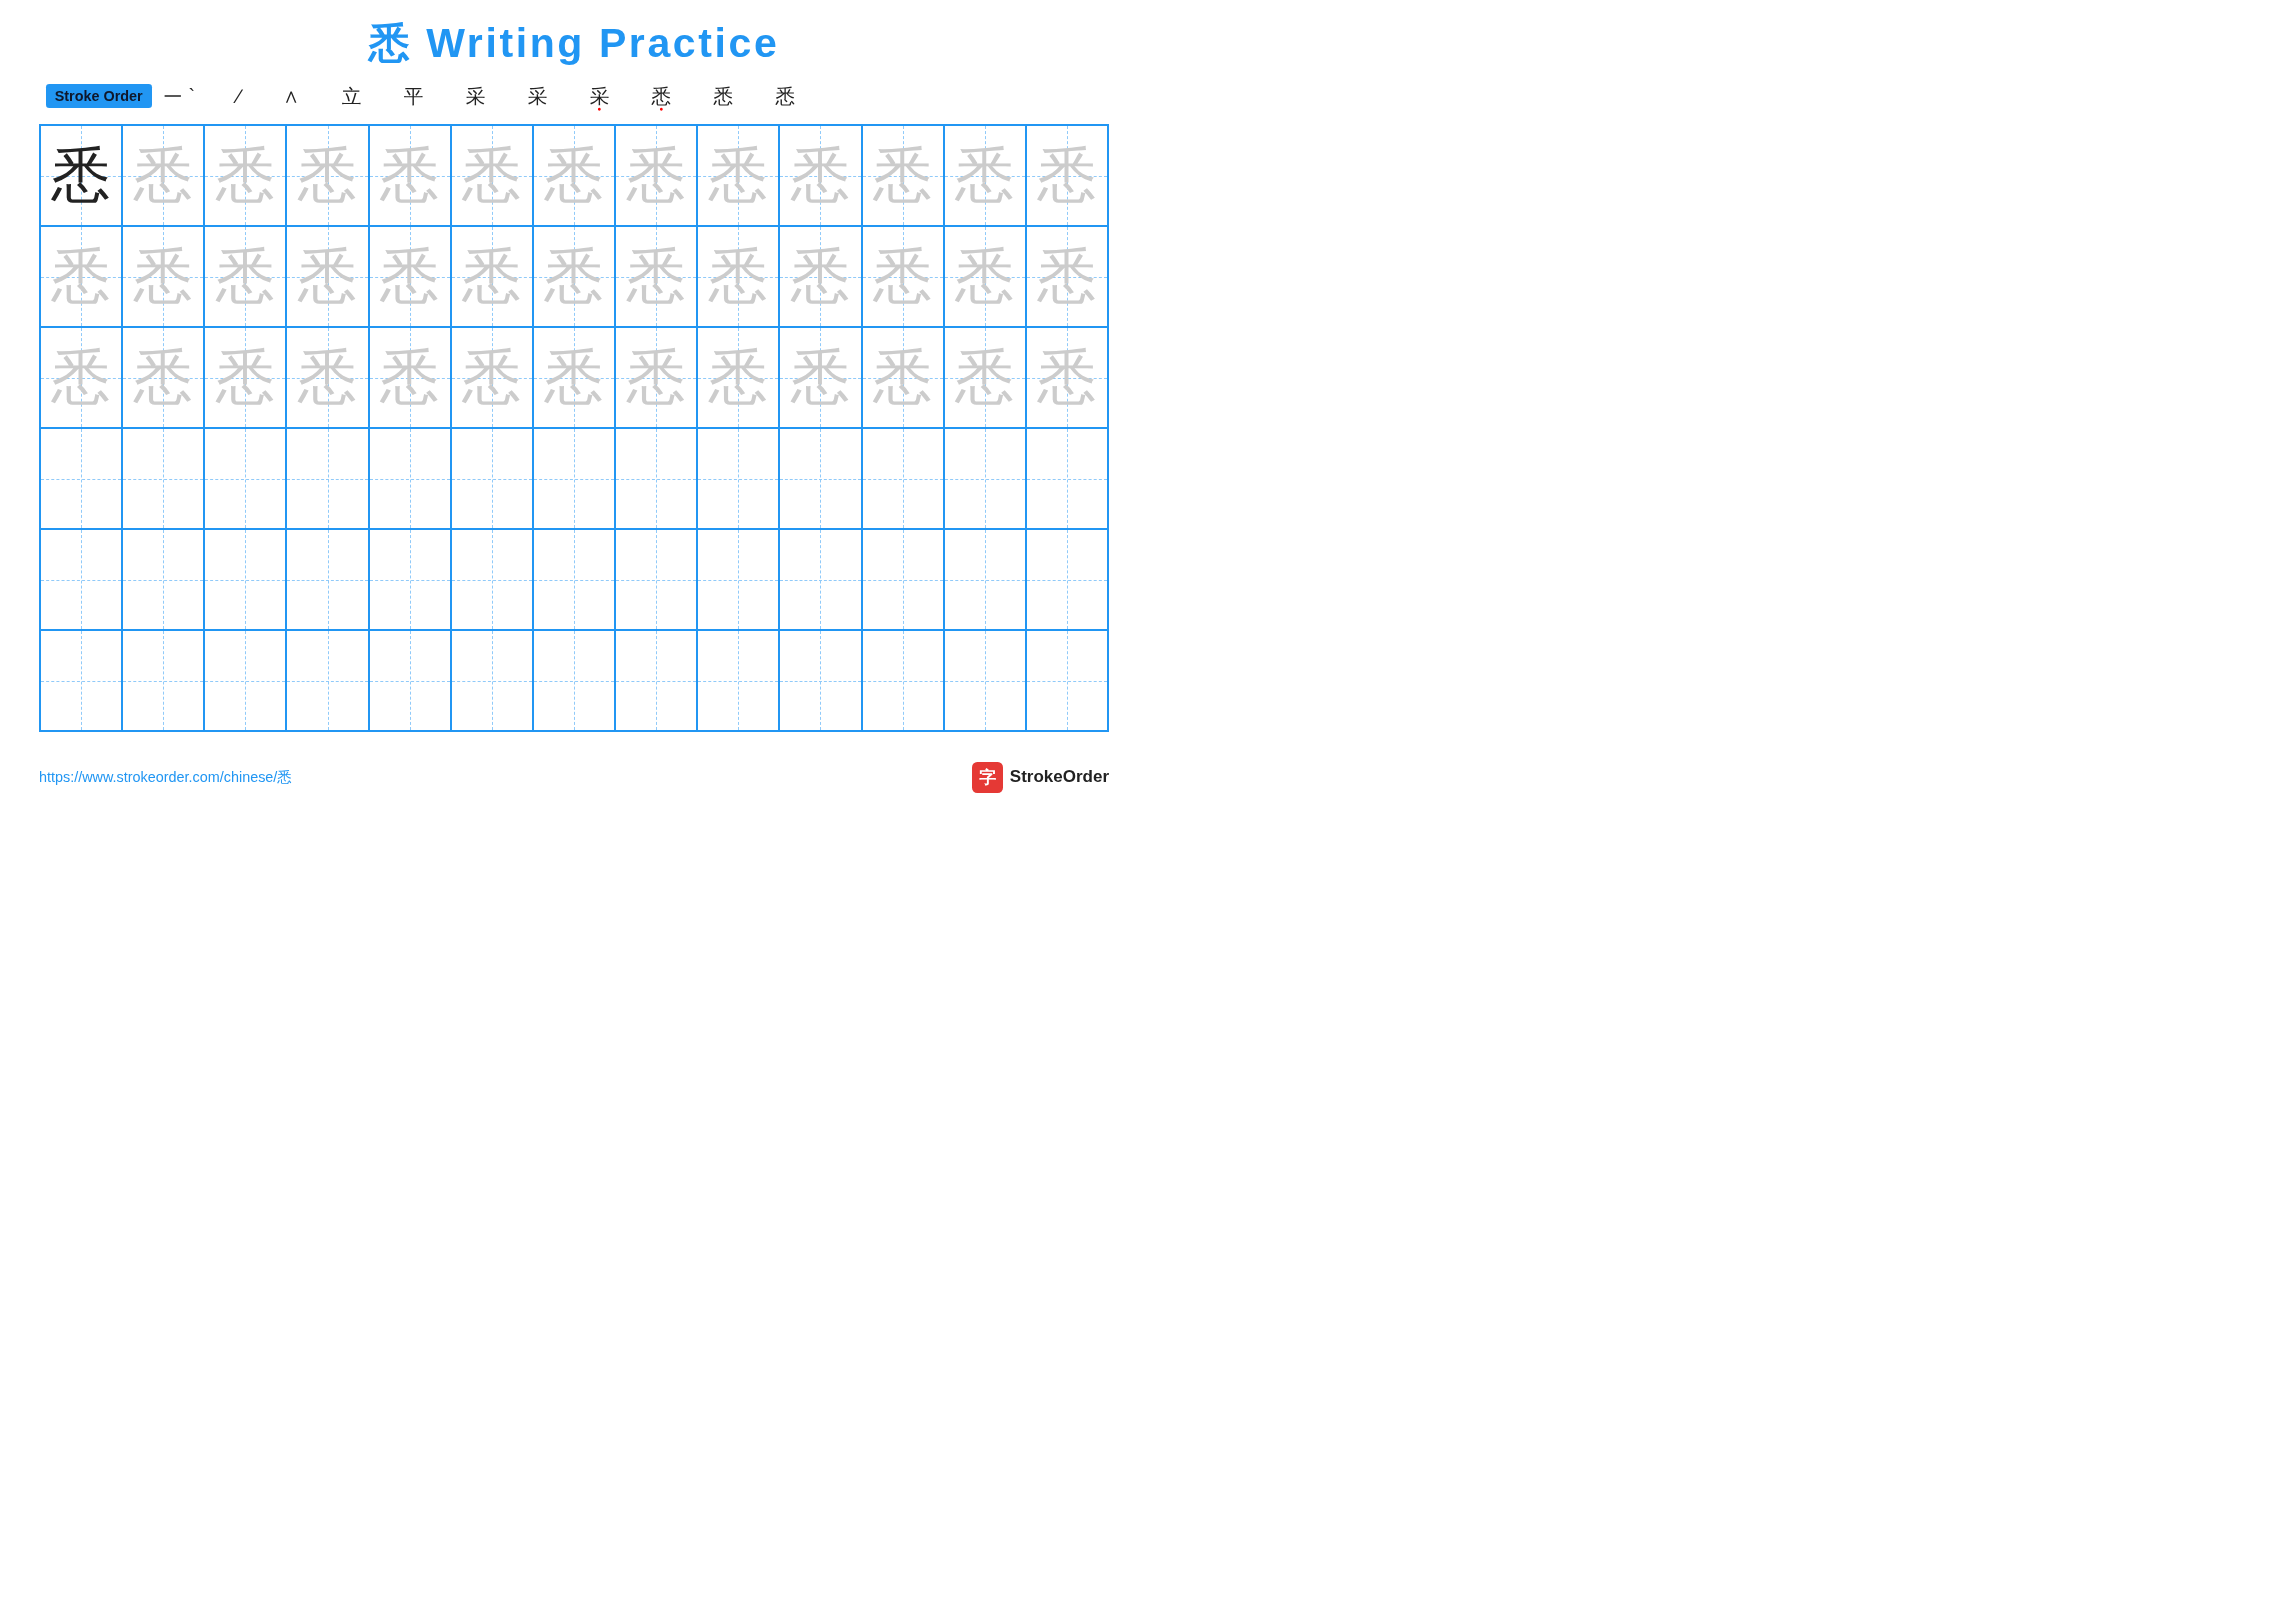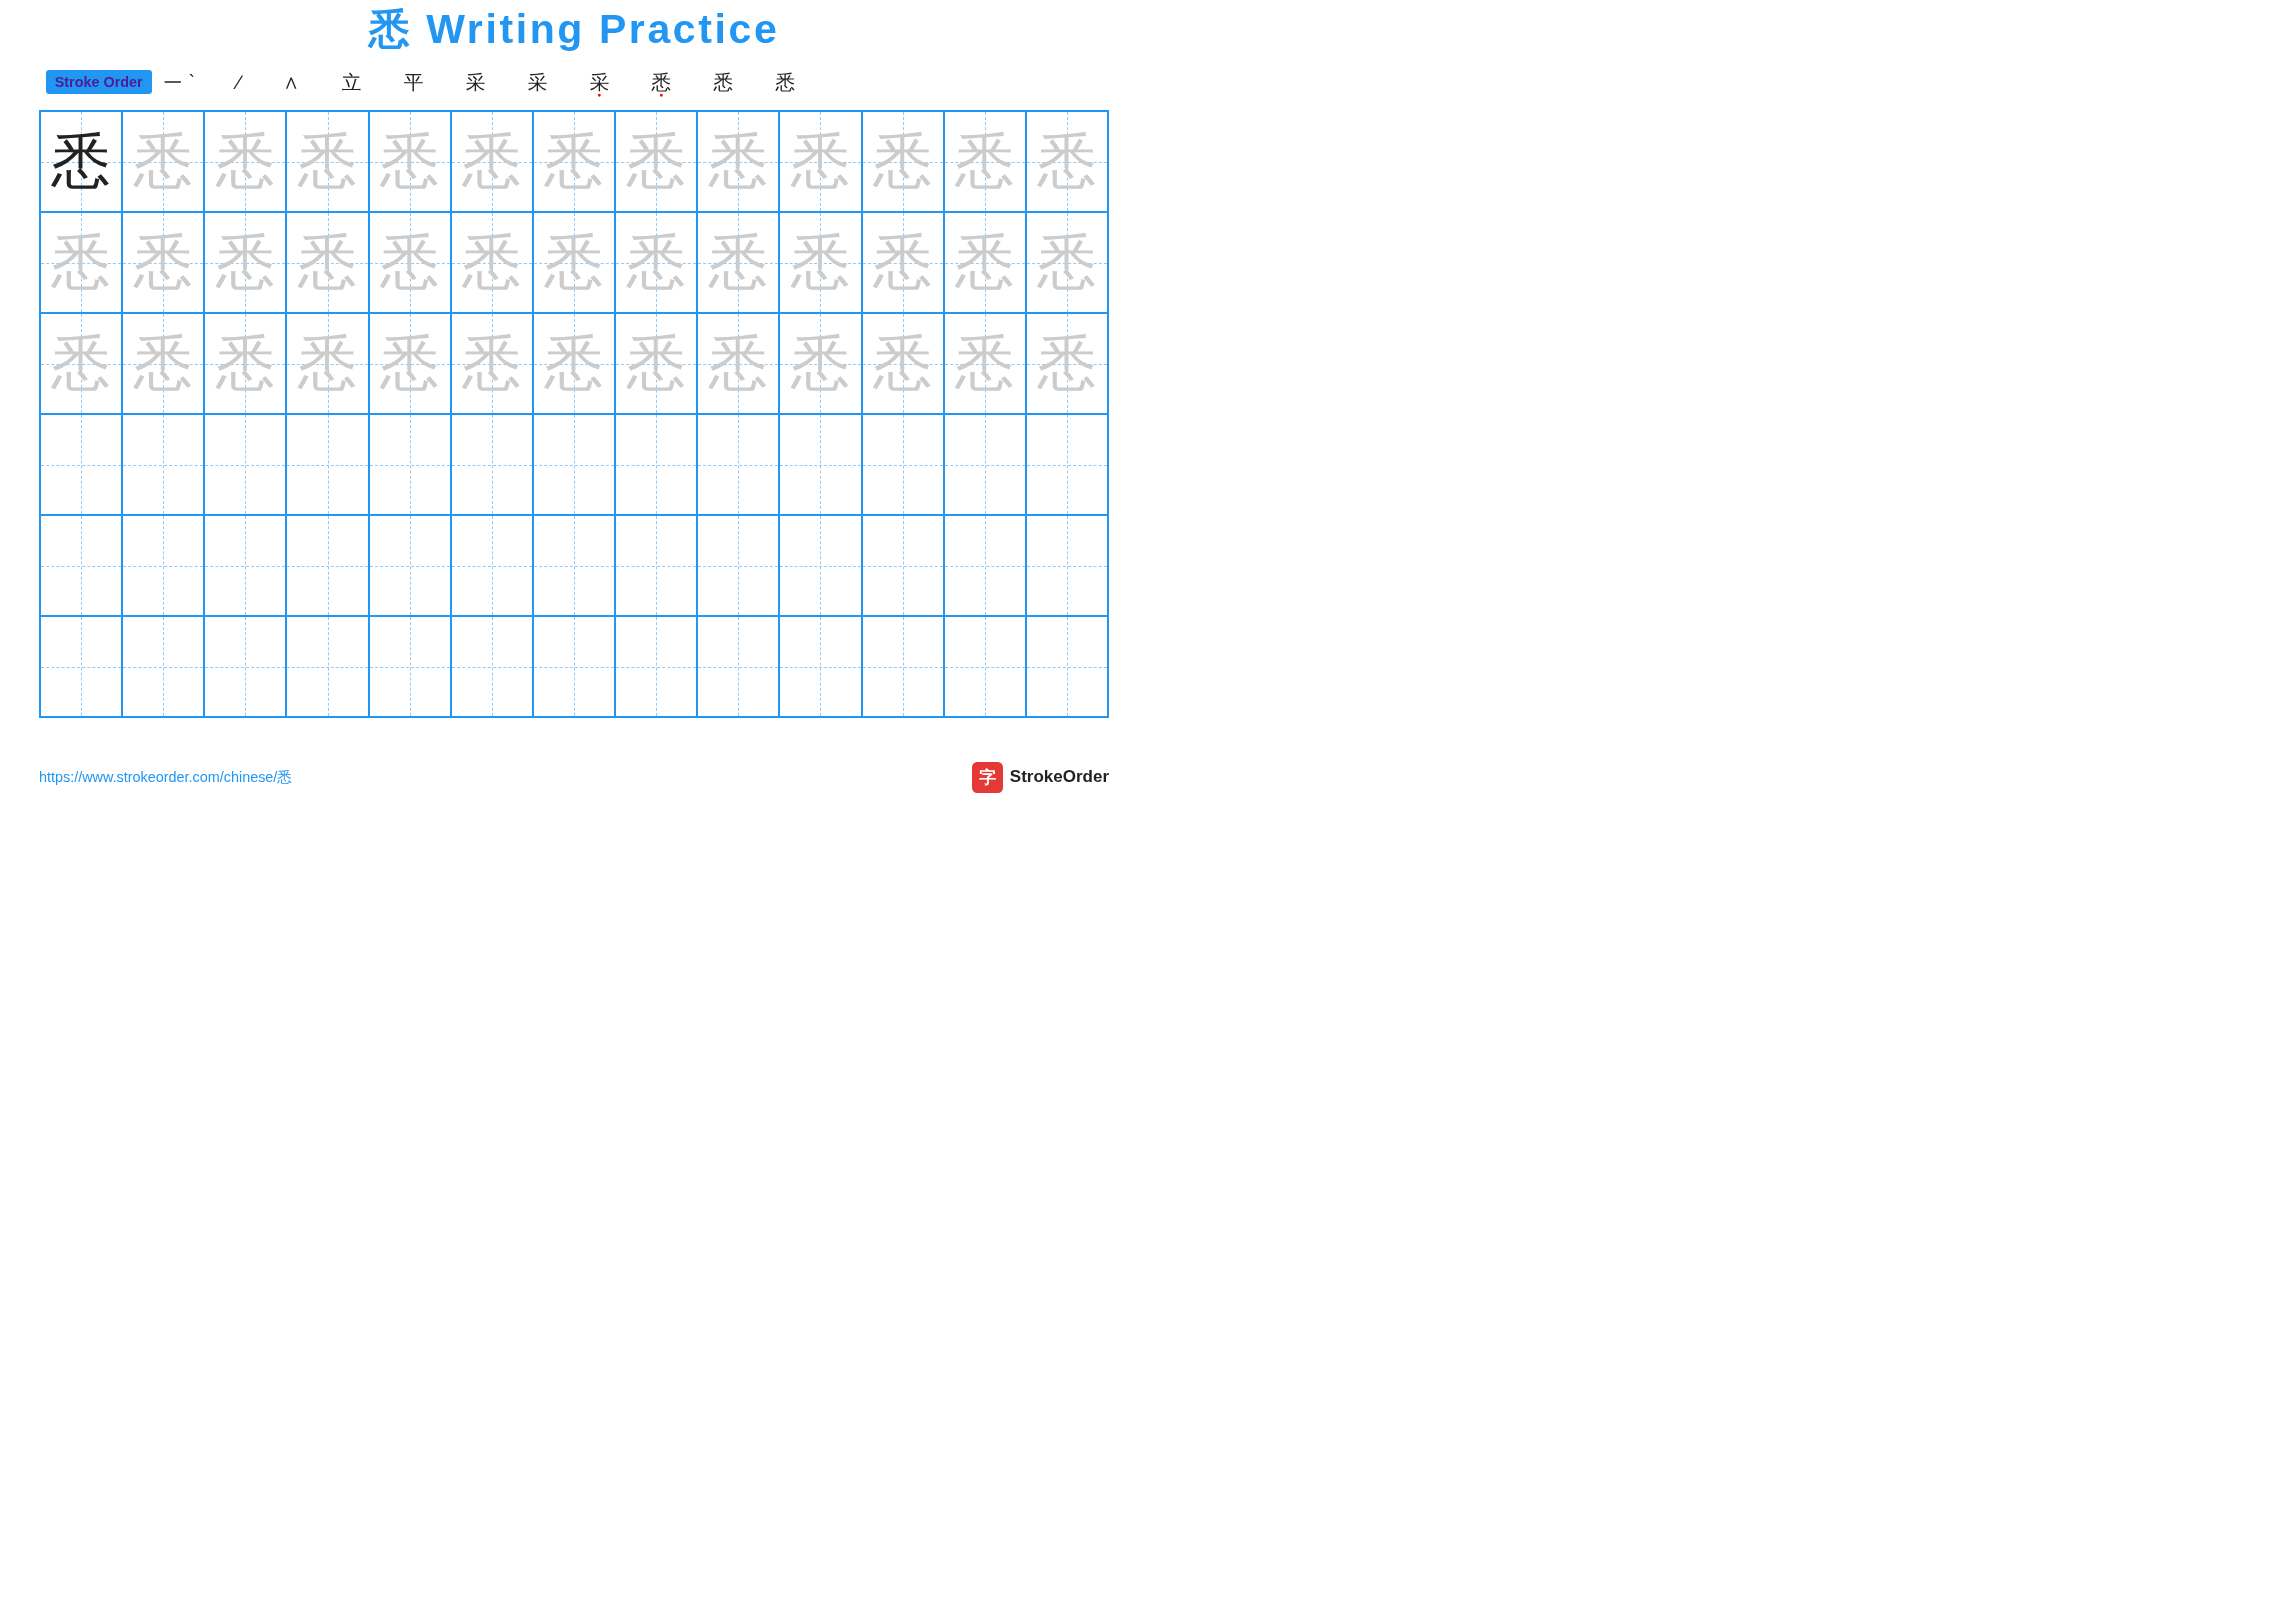--- a/index.html
+++ b/index.html
@@ -10,21 +10,21 @@
       width: 1148px;
       height: 811px;
       position: relative;
       overflow: hidden;
     }
 
     .page {
       width: 1148px;
       height: 811px;
       background: #fff;
-      padding: 2px 39px;
+      padding: 16px 39px;
       position: relative;
     }
 
     .title {
       text-align: center;
       font-size: 41px;
       font-weight: bold;
       color: #2196F3;
       margin-bottom: 11.8px;
       letter-spacing: 2.6px;
@@ -33,21 +33,21 @@
     .stroke-order-row {
       display: flex;
       align-items: center;
       gap: 11.8px;
       margin-bottom: 14.4px;
       padding-left: 6.5px;
     }
 
     .stroke-order-badge {
       background: #2196F3;
-      color: #4c1d95;
+      color: #0f172a;
       font-size: 14.4px;
       font-weight: bold;
       padding: 3.9px 9.2px;
       border-radius: 3.3px;
       white-space: nowrap;
     }
 
     .stroke-chars {
       display: flex;
       align-items: center;

